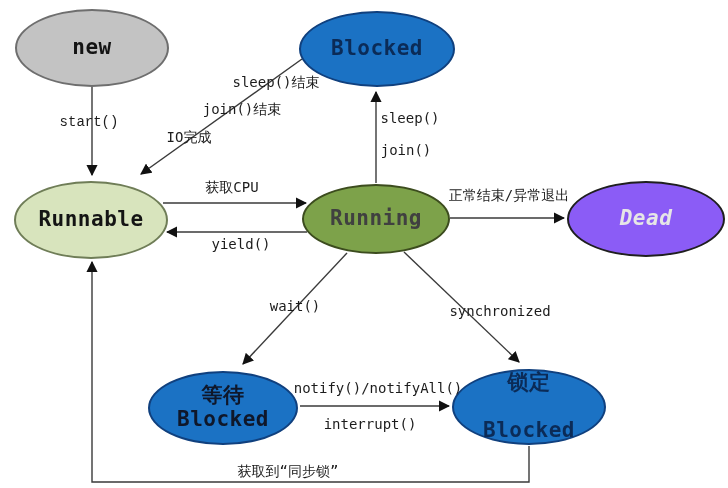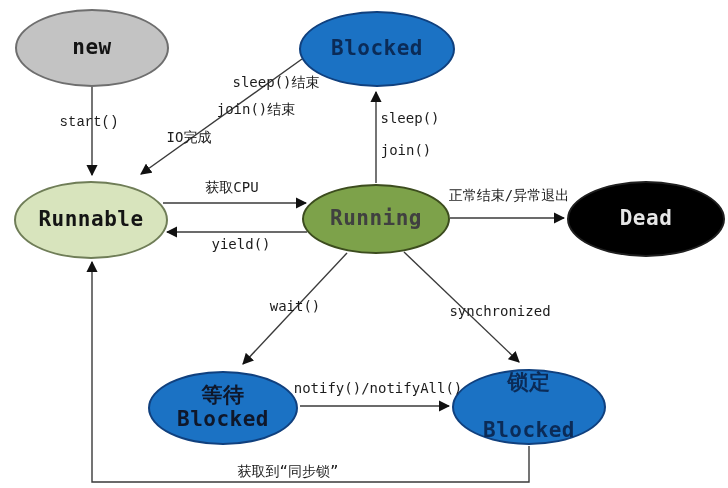--- a/index.html
+++ b/index.html
@@ -82,41 +82,42 @@
   </div>
 
   <div class="node" id="node-runnable" style="background: rgb(216, 228, 189); border-color: rgb(111, 125, 87); color: rgb(20, 20, 20);">
     <span>Runnable</span>
   </div>
 
   <div class="node" id="node-running" style="background: rgb(125, 162, 74); border-color: rgb(60, 76, 30); color: #404040;">
     <span>Running</span>
   </div>
 
-  <div class="node" id="node-dead" style="background: #000000; border-color: rgb(31, 31, 31); color: rgb(230, 230, 230);">
+  <div class="node" id="node-dead" style="background: #8b5cf6; border-color: rgb(31, 31, 31); color: rgb(230, 230, 230); font-style: italic;">
     <span>Dead</span>
   </div>
 
   <div class="node" id="node-wait-blocked" style="background: rgb(27, 114, 196); border-color: rgb(16, 64, 126); color: #0f172a;">
     <span>等待</span>
     <span>Blocked</span>
   </div>
 
   <div class="node" id="node-lock-blocked" style="background: rgb(27, 114, 196); border-color: rgb(16, 64, 126); color: rgb(11, 43, 87); justify-content: space-between;">
     <span>锁定</span>
     <span>Blocked</span>
   </div>
 
   <div class="edge-label" style="left:89px;  top:122px;font-family:Liberation Mono, monospace;">start()</div>
   <div class="edge-label" style="left:276px; top:83px;">sleep()结束</div>
-  <div class="edge-label" style="left:256px; top:110px;">join()结束</div>
+  <div class="edge-label" style="left:242px; top:110px;">join()结束</div>
   <div class="edge-label" style="left:189px; top:138px;">IO完成</div>
   <div class="edge-label" style="left:232px; top:188px;">获取CPU</div>
   <div class="edge-label" style="left:241px; top:244px;">yield()</div>
   <div class="edge-label" style="left:410px; top:118px;">sleep()</div>
   <div class="edge-label" style="left:406px; top:150px;">join()</div>
   <div class="edge-label" style="left:509px; top:196px;">正常结束/异常退出</div>
   <div class="edge-label" style="left:295px; top:306px;">wait()</div>
   <div class="edge-label" style="left:500px; top:311px;">synchronized</div>
   <div class="edge-label" style="left:378px; top:388px;">notify()/notifyAll()</div>
+  <div class="edge-label" style="left:370px; top:424px;">interrupt()</div>
   <div class="edge-label" style="left:288px; top:472px;">获取到“同步锁”</div>
 
 </div>
 
 </body></html>

